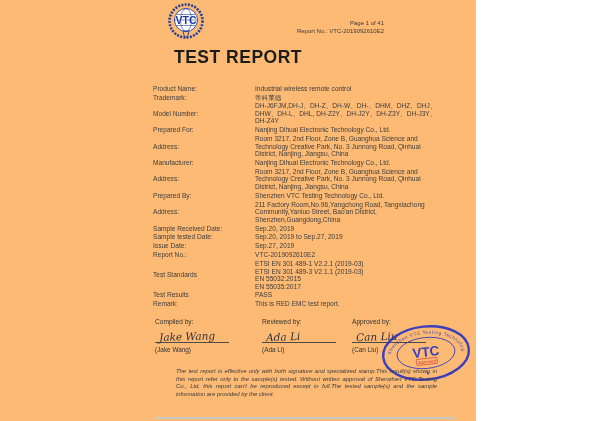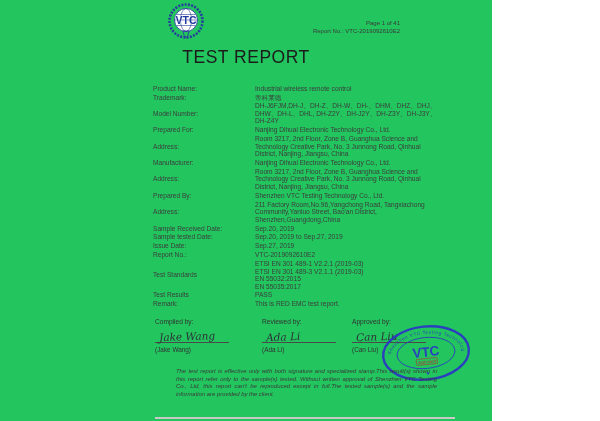--- a/index.html
+++ b/index.html
@@ -1,28 +1,28 @@
 <!DOCTYPE html>
 <html><head>
 <meta charset="utf-8">
 <style>
   html,body { margin:0; padding:0; background:#ffffff; }
   .page {
-    position:relative; width:476px; height:421px; background:#22c55e;
-    font-family:"Liberation Sans", sans-serif; color:#3d3d3d; overflow:hidden;padding-left:16px;
+    position:relative; width:476px; height:421px; background:#fdba74;
+    font-family:"Liberation Sans", sans-serif; color:#3d3d3d; overflow:hidden;
   }
   
   .logo { position:absolute; left:166px; top:2px; width:40px; height:40px; }
   .header-right {
     position:absolute; right:92px; top:20px; text-align:right;
     font-size:6px; line-height:7.5px; color:#3a3a3a;
   }
   .title {
     position:absolute; left:0; top:47px; width:100%; text-align:center;
-    font-size:17.5px; font-weight:normal; color:#1c1c1c; letter-spacing:0.5px;
+    font-size:17.5px; font-weight:bold; color:#1c1c1c; letter-spacing:0.5px;
   }
   
   .fields { position:absolute; left:153px; top:84px; width:314px; }
   .row { display:flex; align-items:center; padding:0.7px 0; }
   .label { width:102px; flex:none; font-size:6.6px; line-height:7.5px; color:#3d3d3d; }
   .value { width:212px; flex:none; font-size:6.6px; line-height:7.5px; color:#3d3d3d; white-space:pre-line; }
   
   .sig-col { position:absolute; top:318px; width:74px; }
   .sig-col.c1 { left:155px; }
   .sig-col.c2 { left:262px; }

